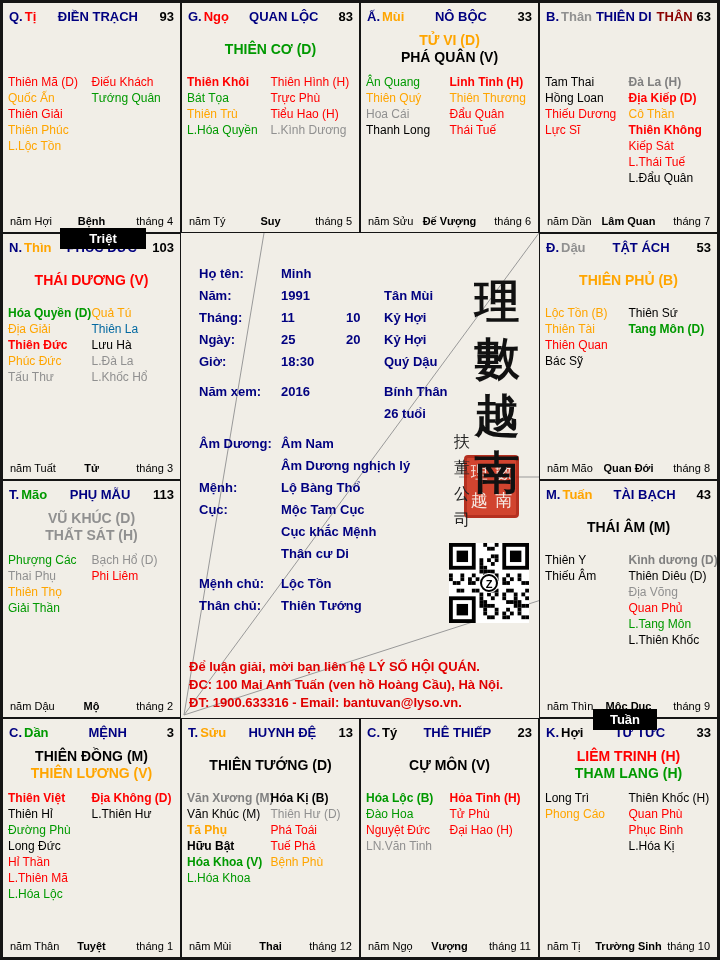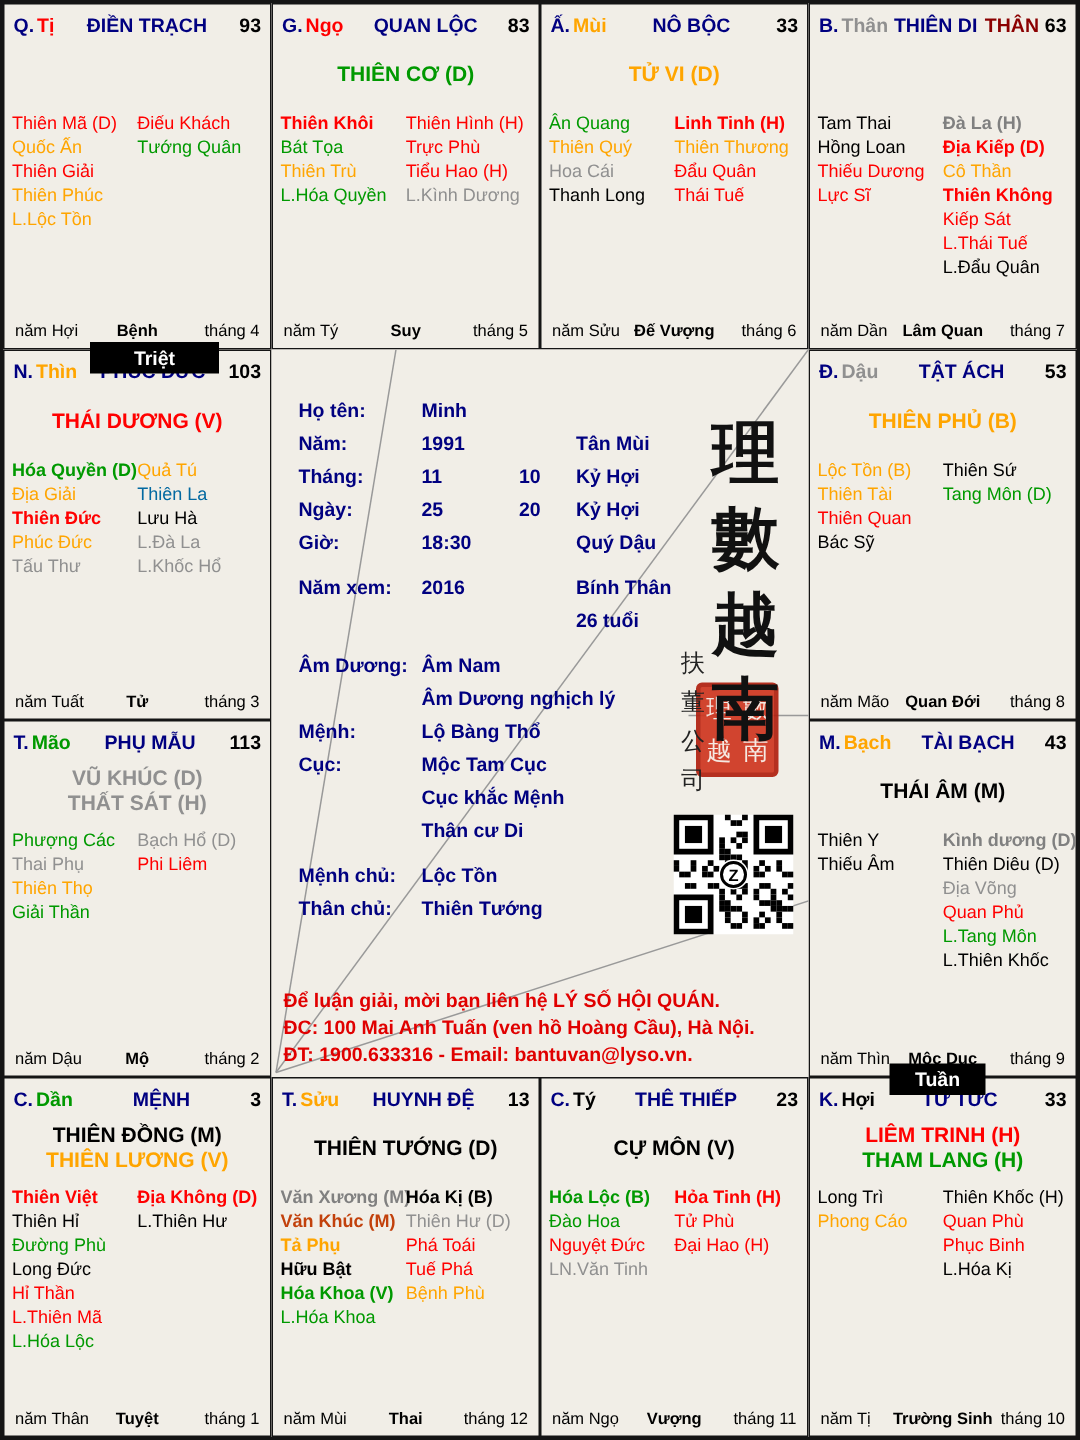--- a/index.html
+++ b/index.html
@@ -125,20 +125,21 @@
       </div>
     </div>
   <div class="cell" style="grid-area:1/3">
       <div class="head">
         <span class="canchi"><span class="stem">Ấ.</span><span class="branch" style="color: rgb(255, 165, 0);">Mùi</span></span>
         <span class="pname"><span>NÔ BỘC</span></span>
         <span class="pnum">33</span>
       </div>
       <div class="mains">
         <div style="color: rgb(255, 165, 0); font-weight: bold;">TỬ VI (D)</div>
+        <div style="color: rgb(0, 0, 0); font-weight: bold;">PHÁ QUÂN (V)</div>
       </div>
       <div class="cols">
         <div class="col">
           <div style="color: rgb(0, 153, 0);">Ân Quang</div>
           <div style="color: rgb(255, 165, 0);">Thiên Quý</div>
           <div style="color: rgb(144, 144, 144);">Hoa Cái</div>
           <div style="color: rgb(0, 0, 0);">Thanh Long</div>
         </div>
         <div class="col">
           <div style="color: rgb(255, 0, 0); font-weight: bold;">Linh Tinh (H)</div>
@@ -225,21 +226,21 @@
       </div>
       <div class="cols">
         <div class="col">
           <div style="color: rgb(255, 165, 0);">Lộc Tồn (B)</div>
           <div style="color: rgb(255, 165, 0);">Thiên Tài</div>
           <div style="color: rgb(255, 0, 0);">Thiên Quan</div>
           <div style="color: rgb(0, 0, 0);">Bác Sỹ</div>
         </div>
         <div class="col">
           <div style="color: rgb(0, 0, 0);">Thiên Sứ</div>
-          <div style="color: rgb(0, 153, 0);">Tang Môn (D)</div>
+          <div style="color: rgb(0, 153, 0); font-weight: bold;">Tang Môn (D)</div>
         </div>
       </div>
       <div class="foot">
         <span class="fl">năm Mão</span>
         <span class="fm">Quan Đới</span>
         <span class="fr">tháng 8</span>
       </div>
     </div>
   <div class="cell" style="grid-area:3/1">
       <div class="head">
@@ -264,21 +265,21 @@
         </div>
       </div>
       <div class="foot">
         <span class="fl">năm Dậu</span>
         <span class="fm">Mộ</span>
         <span class="fr">tháng 2</span>
       </div>
     </div>
   <div class="cell" style="grid-area:3/4">
       <div class="head">
-        <span class="canchi"><span class="stem">M.</span><span class="branch" style="color: rgb(255, 165, 0);">Bạch</span></span>
+        <span class="canchi"><span class="stem">M.</span><span class="branch" style="color: rgb(255, 165, 0);">Tuấn</span></span>
         <span class="pname"><span>TÀI BẠCH</span></span>
         <span class="pnum">43</span>
       </div>
       <div class="mains">
         <div style="color: rgb(0, 0, 0); font-weight: bold;">THÁI ÂM (M)</div>
       </div>
       <div class="cols">
         <div class="col">
           <div style="color: rgb(0, 0, 0);">Thiên Y</div>
           <div style="color: rgb(0, 0, 0);">Thiếu Âm</div>
@@ -334,21 +335,21 @@
         <span class="canchi"><span class="stem">T.</span><span class="branch" style="color: rgb(255, 165, 0);">Sửu</span></span>
         <span class="pname"><span>HUYNH ĐỆ</span></span>
         <span class="pnum">13</span>
       </div>
       <div class="mains">
         <div style="color: rgb(0, 0, 0); font-weight: bold;">THIÊN TƯỚNG (D)</div>
       </div>
       <div class="cols">
         <div class="col">
           <div style="color: rgb(128, 128, 128); font-weight: bold;">Văn Xương (M)</div>
-          <div style="color: #c2410c; font-weight: bold;">Văn Khúc (M)</div>
+          <div style="color: #000000; font-weight: normal;">Văn Khúc (M)</div>
           <div style="color: rgb(255, 165, 0); font-weight: bold;">Tả Phụ</div>
           <div style="color: rgb(0, 0, 0); font-weight: bold;">Hữu Bật</div>
           <div style="color: rgb(0, 153, 0); font-weight: bold;">Hóa Khoa (V)</div>
           <div style="color: rgb(0, 153, 0);">L.Hóa Khoa</div>
         </div>
         <div class="col">
           <div style="color: rgb(0, 0, 0); font-weight: bold;">Hóa Kị (B)</div>
           <div style="color: rgb(144, 144, 144);">Thiên Hư (D)</div>
           <div style="color: rgb(255, 0, 0);">Phá Toái</div>
           <div style="color: rgb(255, 0, 0);">Tuế Phá</div>

